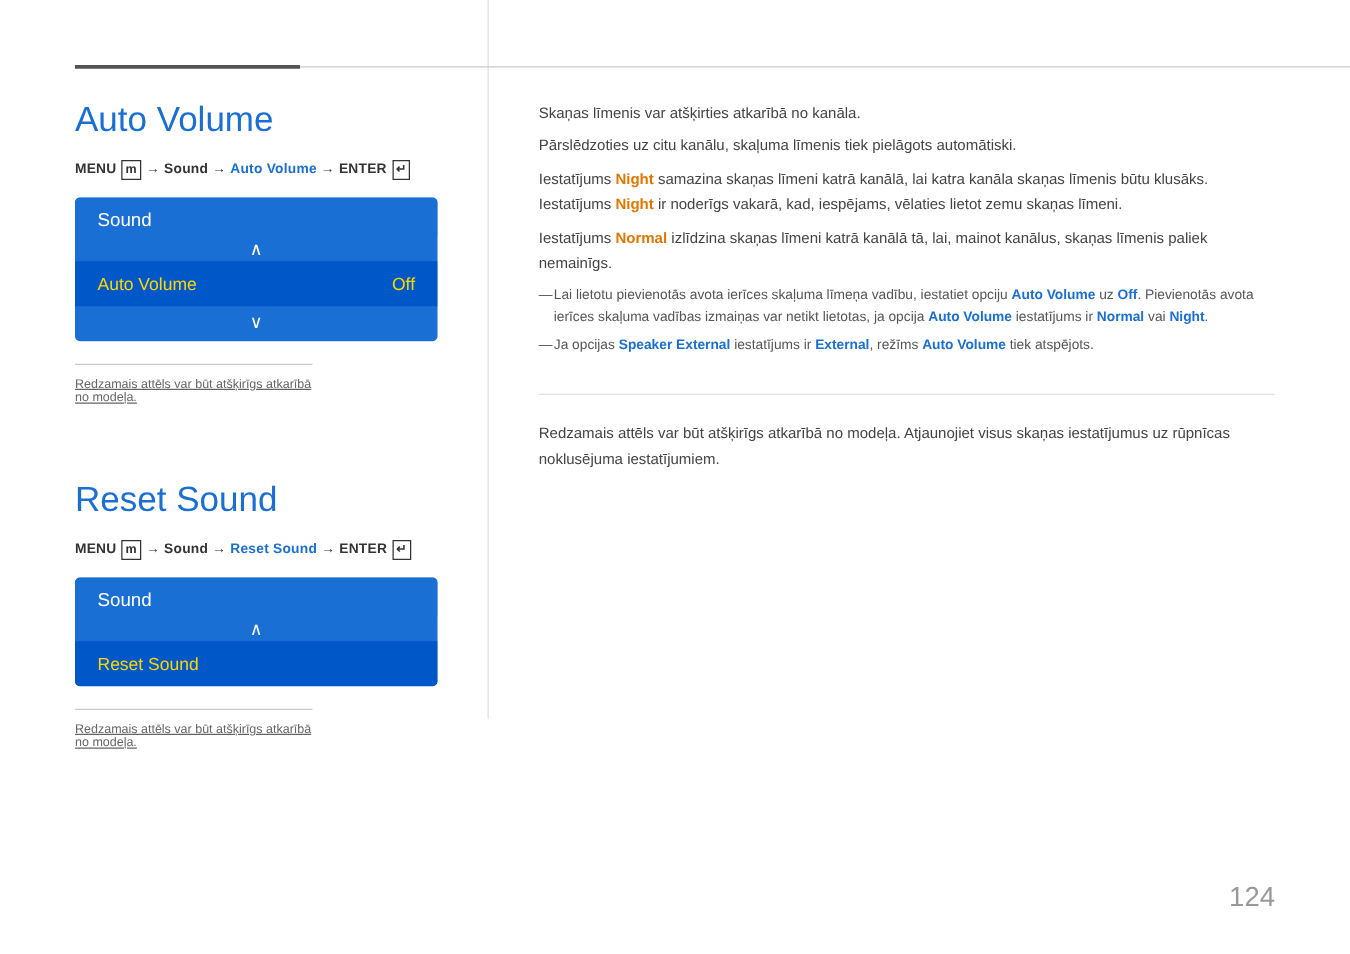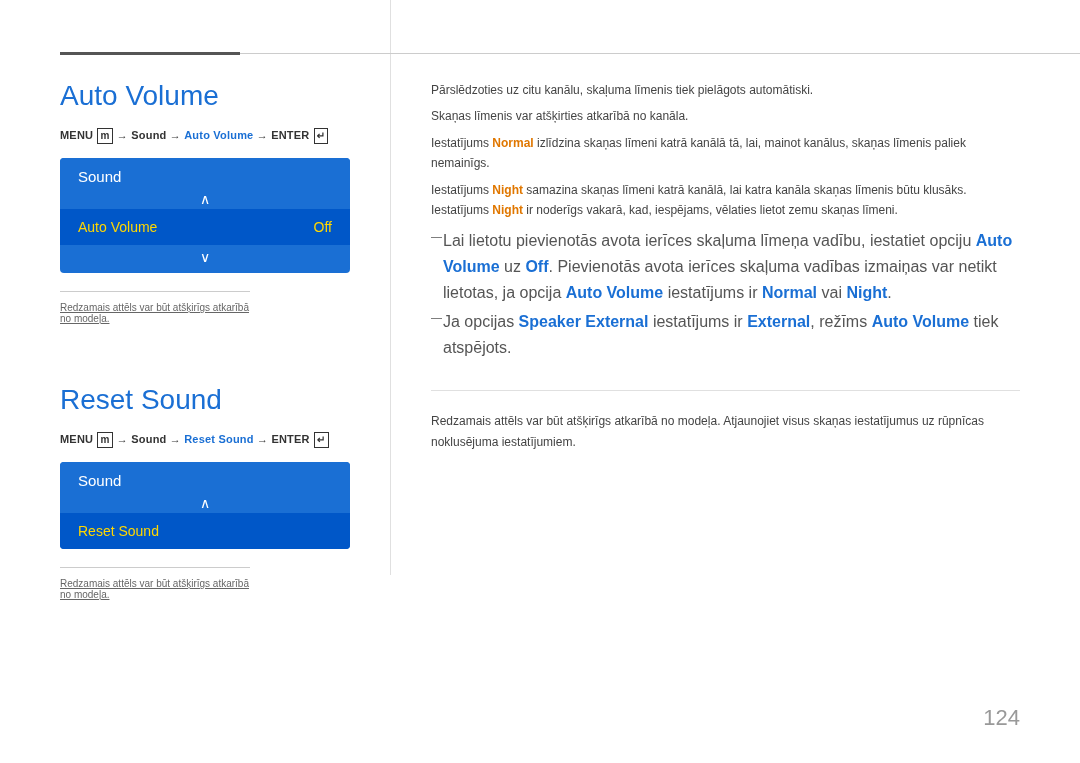--- a/index.html
+++ b/index.html
@@ -181,21 +181,21 @@
     }
     .blue-text {
       color: #1a6fd4;
       font-weight: 700;
     }
 
     .footnote-section {
       margin-top: 8px;
     }
     .footnote-text {
-      font-size: 16px;
+      font-size: 11px;
       color: #555;
       line-height: 1.6;
       padding-left: 12px;
       position: relative;
     }
     .footnote-text::before {
       content: '―';
       position: absolute;
       left: 0;
       font-size: 11px;
@@ -287,29 +287,29 @@
       <div class="section-note">
         <p class="section-note-text">Redzamais attēls var būt atšķirīgs atkarībā no modeļa.</p>
       </div>
     </div>
 
   </div>
 
   <div class="right-col">
 
     <div class="right-section" style="margin-top: 20px;">
+      <p class="right-text">Skaņas līmenis var atšķirties atkarībā no kanāla.</p>
       <p class="right-text">Pārslēdzoties uz citu kanālu, skaļuma līmenis tiek pielāgots automātiski.</p>
-      <p class="right-text">Skaņas līmenis var atšķirties atkarībā no kanāla.</p>
-
-
+
+
+      <p class="right-text">
+        Iestatījums <span class="orange-text">Night</span> samazina skaņas līmeni katrā kanālā, lai katra kanāla skaņas līmenis būtu klusāks. Iestatījums <span class="orange-text">Night</span> ir noderīgs vakarā, kad, iespējams, vēlaties lietot zemu skaņas līmeni.
+      </p>
       <p class="right-text">
         Iestatījums <span class="orange-text">Normal</span> izlīdzina skaņas līmeni katrā kanālā tā, lai, mainot kanālus, skaņas līmenis paliek nemainīgs.
-      </p>
-      <p class="right-text">
-        Iestatījums <span class="orange-text">Night</span> samazina skaņas līmeni katrā kanālā, lai katra kanāla skaņas līmenis būtu klusāks. Iestatījums <span class="orange-text">Night</span> ir noderīgs vakarā, kad, iespējams, vēlaties lietot zemu skaņas līmeni.
       </p>
 
       <div class="footnote-section">
         <p class="footnote-text">
           Lai lietotu pievienotās avota ierīces skaļuma līmeņa vadību, iestatiet opciju <span class="blue-text">Auto Volume</span> uz <span class="blue-text">Off</span>. Pievienotās avota ierīces skaļuma vadības izmaiņas var netikt lietotas, ja opcija <span class="blue-text">Auto Volume</span> iestatījums ir <span class="blue-text">Normal</span> vai <span class="blue-text">Night</span>.
         </p>
         <p class="footnote-text" style="margin-top: 4px;">
           Ja opcijas <span class="blue-text">Speaker External</span> iestatījums ir <span class="blue-text">External</span>, režīms <span class="blue-text">Auto Volume</span> tiek atspējots.
         </p>
       </div>

